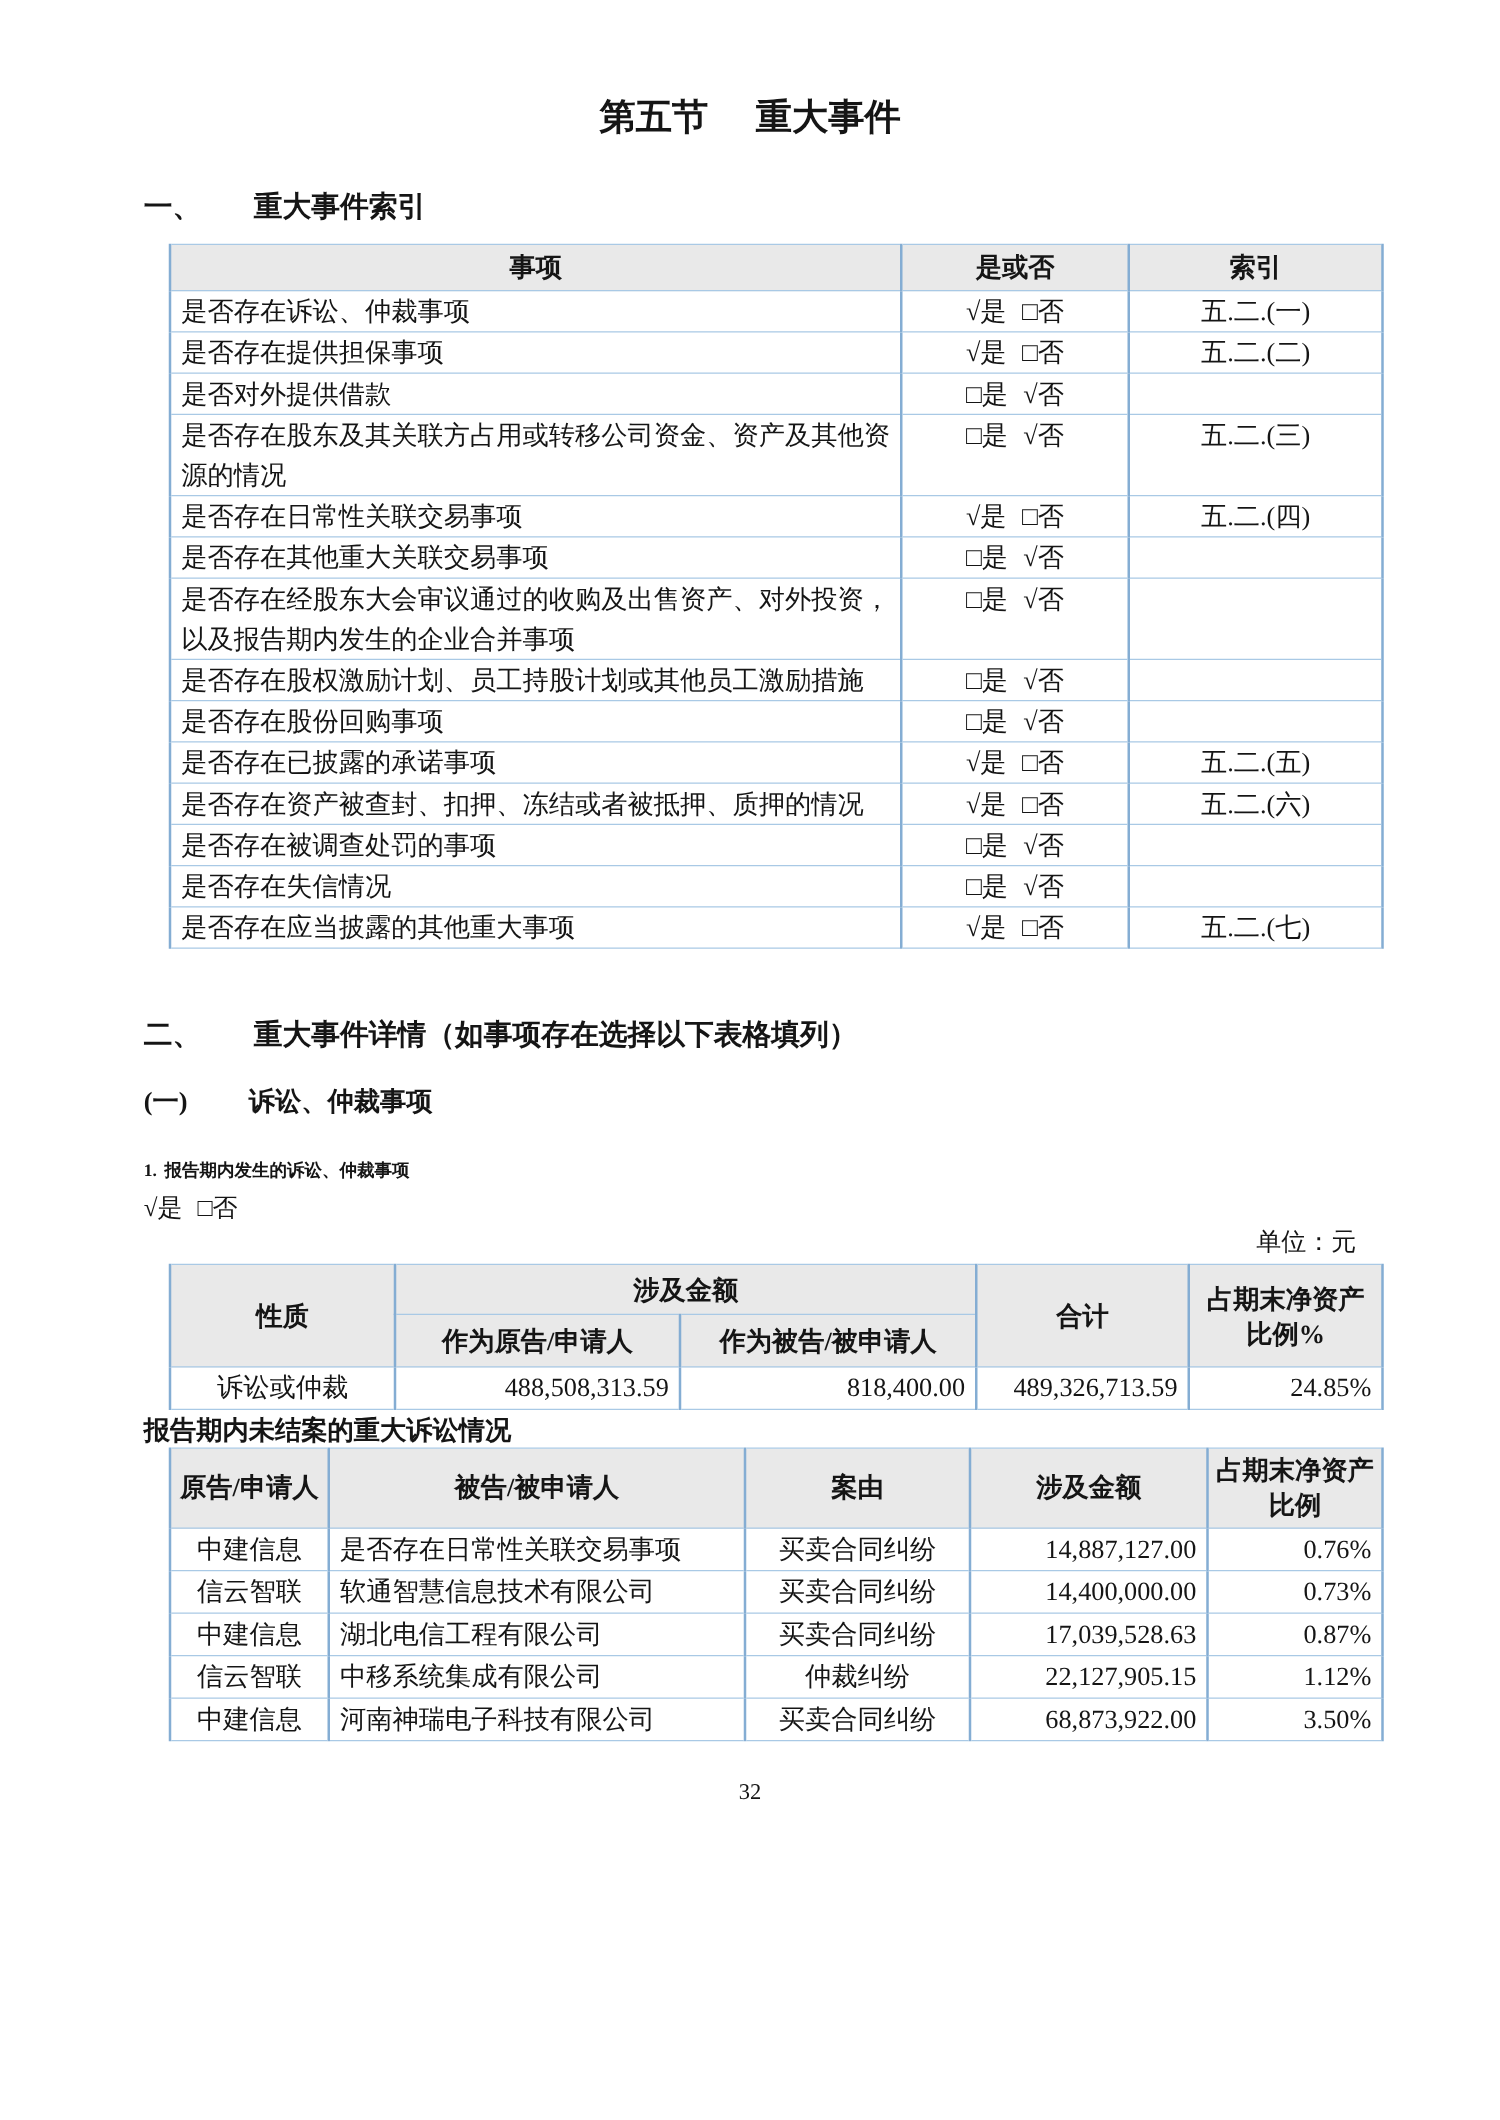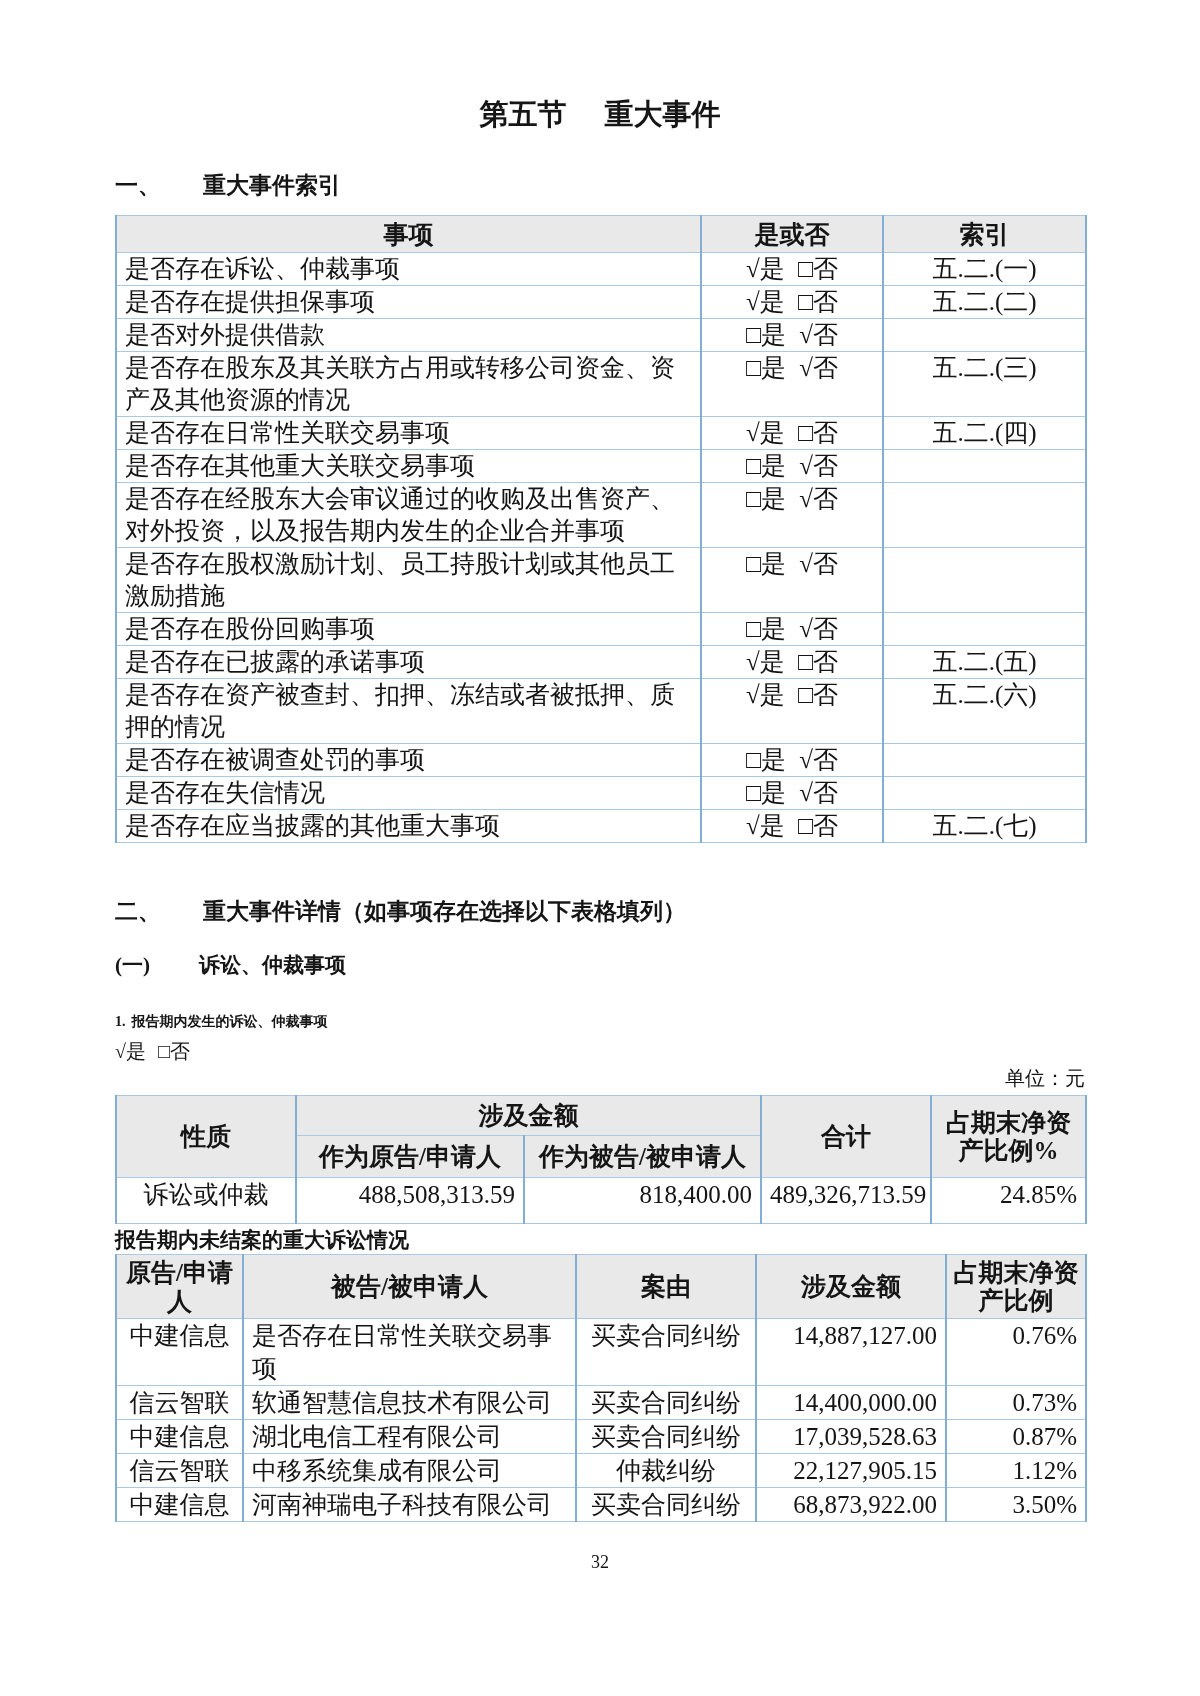--- a/index.html
+++ b/index.html
@@ -3,61 +3,62 @@
 <meta charset="utf-8">
 <style>
   * { margin: 0; padding: 0; box-sizing: border-box; }
   html, body { background: #ffffff; }
   body {
     width: 1200px; height: 1696px;
     font-family: "Liberation Serif", "DejaVu Serif", serif;
     color: #151515;
     position: relative;
   }
-  .page { width: 1200px; height: 1696px; padding: 97px 115px 0 115px; overflow: hidden; }
+  .page { width: 1200px; height: 1696px; padding: 77px 115px 0 115px; overflow: hidden; }
 
   
   .doc-title { text-align: center; font-size: 29px; font-weight: bold; line-height: 34px; }
   .doc-title .gap { margin-right: 38px; }
   .sec-heading { margin-top: 40px; font-size: 23px; font-weight: bold; line-height: 30px; }
   .sec-heading .sec-num { display: inline-block; width: 88px; }
   .sec-heading.second { margin-top: 54px; }
   .sub-heading { margin-top: 24px; font-size: 21px; font-weight: bold; line-height: 28px; }
   .sub-heading .sub-num { display: inline-block; width: 84px; }
   .item-heading { margin-top: 28px; font-size: 14px; font-weight: bold; line-height: 30px; }
   .item-heading .item-num { margin-right: 6px; }
   .ans-line { font-size: 20px; line-height: 28px; word-spacing: 7px; }
   .unit-line { font-size: 20px; line-height: 26px; text-align: right; }
   .pending-title { font-size: 21px; font-weight: bold; line-height: 28px; margin-top: 2px; }
   .page-num { margin-top: 28px; text-align: center; font-size: 18px; line-height: 24px; }
 
   
   table.tbl {
     width: 970px; table-layout: fixed; border-collapse: collapse;
-    font-size: 25px;
+    font-size: 21px;
+    margin-left: 20px;
   }
   .tbl th, .tbl td {
     border-top: 1px solid #a9c9e5; border-bottom: 1px solid #a9c9e5;
     border-left: 2px solid #84add3; border-right: 2px solid #84add3;
     padding: 0 8px;
   }
   .tbl th { background: #e9e9e9; font-weight: bold; text-align: center; vertical-align: middle; }
   .tbl td { vertical-align: top; }
 
   .tbl-index { margin-top: 14px; }
   .tbl-index thead th { height: 37px; }
   .tbl-index td { line-height: 32px; }
   .tbl-index .c-item { text-align: left; }
   .tbl-index .c-ans { text-align: center; word-spacing: 7px; }
   .tbl-index .c-idx { text-align: center; }
 
   .tbl-summary { margin-top: 4px; }
   .tbl-summary tr.h1 th { height: 40px; }
   .tbl-summary tr.h2 th { height: 42px; }
-  .tbl-summary td { height: 46px; line-height: 33px; }
+  .tbl-summary td { height: 34px; line-height: 33px; }
   .wrapnarrow { display: inline-block; max-width: 130px; line-height: 28px; }
 
   .tbl-pending th { height: 64px; padding: 0 4px; line-height: 29px; }
   .tbl-pending td { height: 34px; line-height: 33px; }
 
   .c-center { text-align: center; }
   .c-left { text-align: left; padding-left: 10px; }
   .c-num { text-align: right; padding-right: 10px; }
 </style>
 </head>

